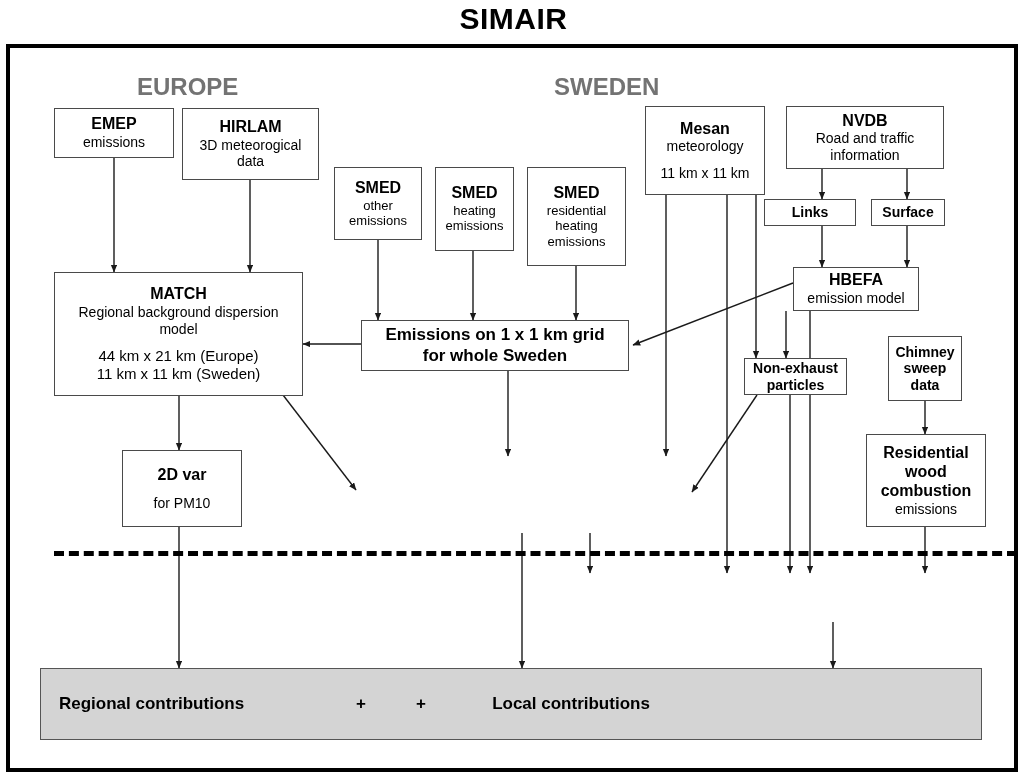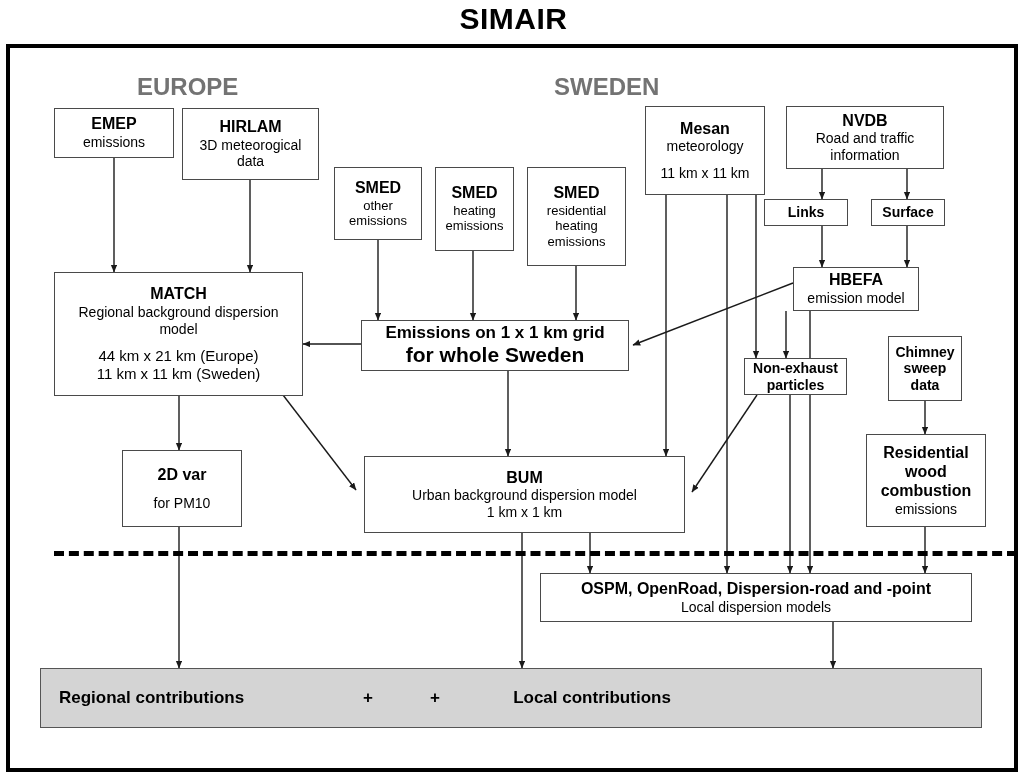--- a/index.html
+++ b/index.html
@@ -215,21 +215,21 @@
     <span class="spacer"></span>
     <span class="t-norm fs14">11 km x 11 km</span>
   </div>
 
   <div class="node" style="left:786px; top:106px; width:158px; height:63px;">
     <span class="t-bold fs16">NVDB</span>
     <span class="t-norm fs14">Road and traffic</span>
     <span class="t-norm fs14">information</span>
   </div>
 
-  <div class="node" style="left:764px; top:199px; width:84px; height:27px;">
+  <div class="node" style="left:764px; top:199px; width:92px; height:27px;">
     <span class="t-bold fs14">Links</span>
   </div>
 
   <div class="node" style="left:871px; top:199px; width:74px; height:27px;">
     <span class="t-bold fs14">Surface</span>
   </div>
 
   <div class="node" style="left:793px; top:267px; width:126px; height:44px;">
     <span class="t-bold fs16">HBEFA</span>
     <span class="t-norm fs14">emission model</span>
@@ -239,59 +239,49 @@
     <span class="t-bold fs16">MATCH</span>
     <span class="t-norm fs14">Regional background dispersion</span>
     <span class="t-norm fs14">model</span>
     <span class="spacer"></span>
     <span class="t-norm fs15">44 km x 21 km (Europe)</span>
     <span class="t-norm fs15">11 km x 11 km (Sweden)</span>
   </div>
 
   <div class="node" style="left:361px; top:320px; width:268px; height:51px;justify-content:center;">
     <span class="t-bold fs17" style="font-size:17px;">Emissions on 1 x 1 km grid</span>
-    <span class="t-bold" style="font-size:21px;">for whole Sweden</span>
+    <span class="t-bold" style="font-size:17px;">for whole Sweden</span>
   </div>
 
   <div class="node" style="left:744px; top:358px; width:103px; height:37px;">
     <span class="t-bold fs14">Non-exhaust</span>
     <span class="t-bold fs14">particles</span>
   </div>
 
   <div class="node" style="left:888px; top:336px; width:74px; height:65px;">
     <span class="t-bold fs14">Chimney</span>
     <span class="t-bold fs14">sweep</span>
     <span class="t-bold fs14">data</span>
   </div>
 
   <div class="node" style="left:122px; top:450px; width:120px; height:77px;">
     <span class="t-bold fs16">2D var</span>
     <span class="spacer"></span>
     <span class="t-norm fs14">for PM10</span>
   </div>
 
-  <div class="node" style="left:364px; top:456px; width:321px; height:77px;">
-    <span class="t-bold fs16">BUM</span>
-    <span class="t-norm fs14">Urban background dispersion model</span>
-    <span class="spacer"></span>
-    <span class="t-norm fs14">1 km x 1 km</span>
-  </div>
 
   <div class="node" style="left:866px; top:434px; width:120px; height:93px;">
     <span class="t-bold fs16">Residential</span>
     <span class="t-bold fs16">wood</span>
     <span class="t-bold fs16">combustion</span>
     <span class="t-norm fs14">emissions</span>
   </div>
 
-  <div class="node" style="left:540px; top:573px; width:432px; height:49px;">
-    <span class="t-bold fs16">OSPM, OpenRoad, Dispersion-road and -point</span>
-    <span class="t-norm fs14">Local dispersion models</span>
-  </div>
-
-  <div class="results-bar" style="left:40px; top:668px; width:942px; height:60px;gap:7px;">
+
+  <div class="results-bar" style="left:40px; top:668px; width:942px; height:72px;">
     <div class="cell" style="width:290px; padding-left:18px; text-align:left;">Regional  contributions</div>
     <div class="plus" style="width:60px;">+</div>
     <div class="plus" style="width:60px;">+</div>
     <div class="cell" style="width:240px;">Local contributions</div>
   </div>
 
 </div>
 
 </body></html>

